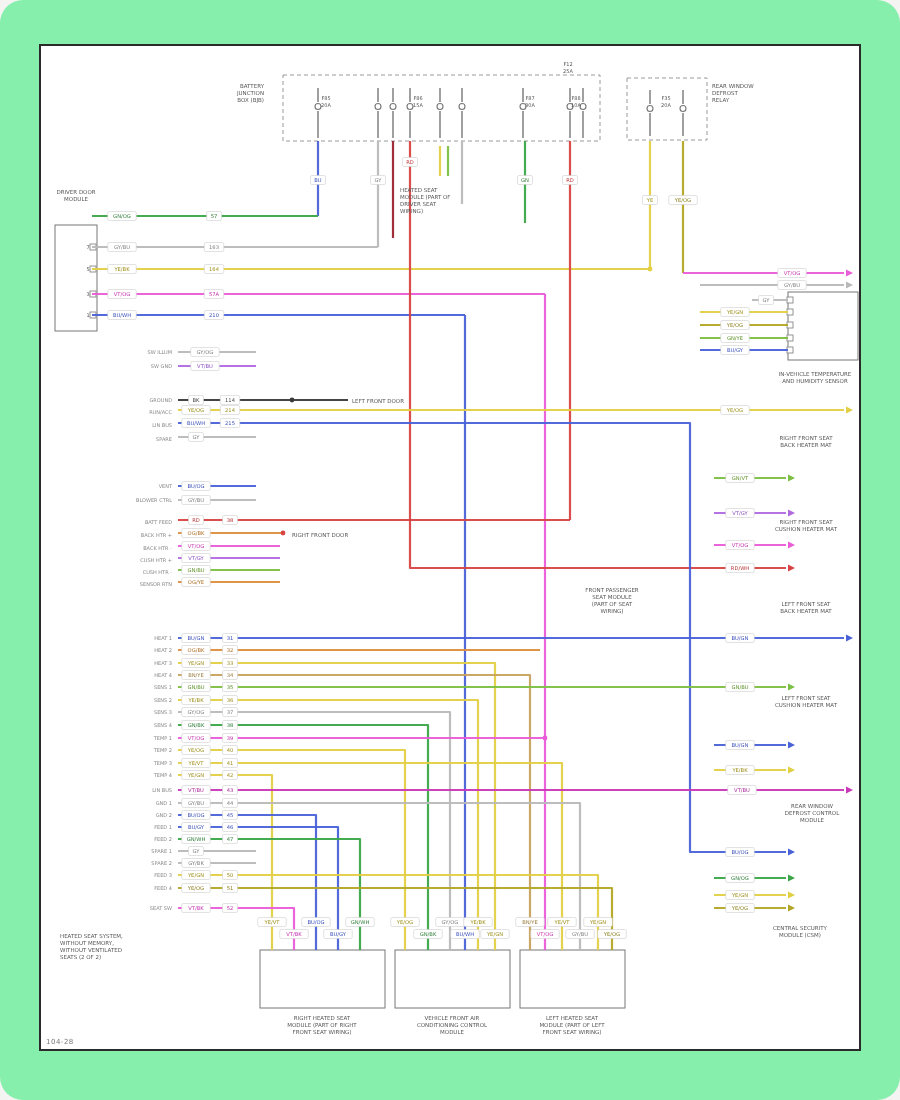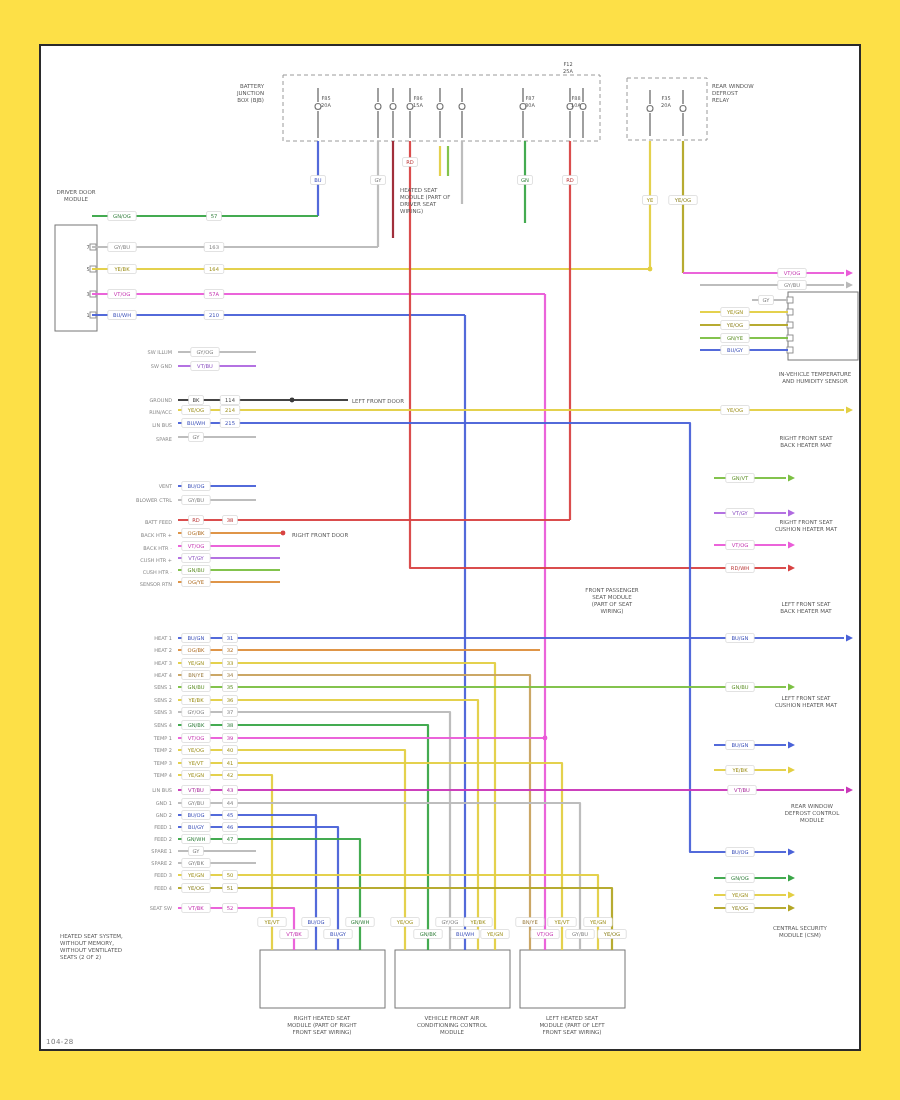--- a/index.html
+++ b/index.html
@@ -1,17 +1,17 @@
 <!DOCTYPE html>
 <html><head>
 <meta charset="utf-8">
 <style>
   html,body{margin:0;padding:0;background:#f4f4f2;}
-  #page{position:relative;width:900px;height:1100px;background:#fde047;
-        font-family:"DejaVu Sans",sans-serif;overflow:hidden;}
+  #page{position:relative;width:900px;height:1100px;background:#86efac;
+        font-family:"DejaVu Sans",sans-serif;overflow:hidden;border-radius:23px;}
   #diagram-svg{position:absolute;left:0;top:0;}
   #footer-code{position:absolute;left:46px;top:1038px;font-size:7px;color:#777;
         font-family:"DejaVu Sans",sans-serif;letter-spacing:.5px;}
 </style>
 </head>
 <body>
 
 <div id="page">
   <svg id="diagram-svg" xmlns="http://www.w3.org/2000/svg" width="900" height="1100" viewBox="0 0 900 1100">
       <rect x="40" y="45" width="820" height="1005" fill="#ffffff" stroke="#2b2b2b" stroke-width="2"></rect>

